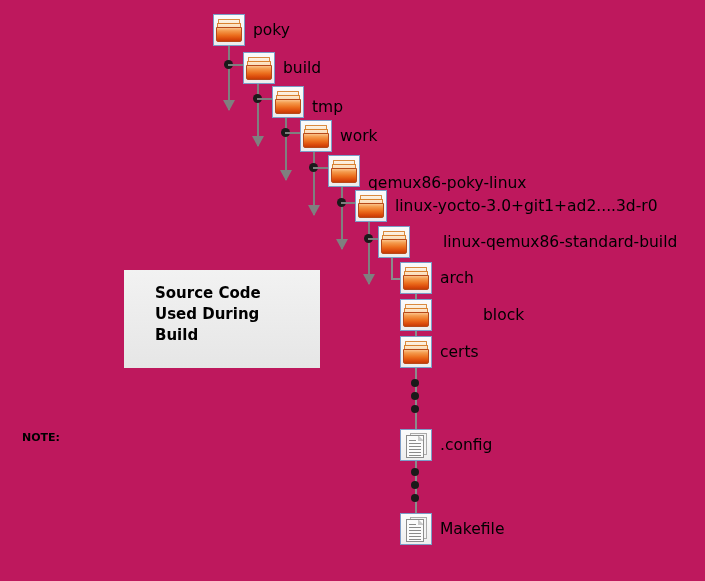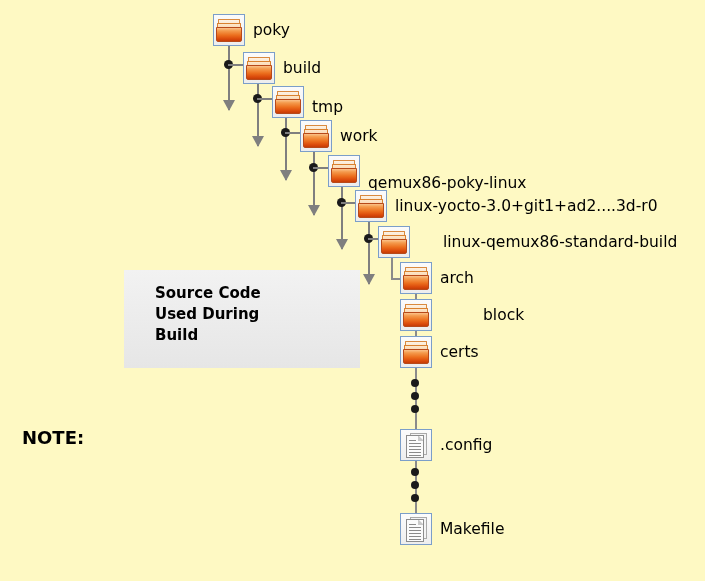--- a/index.html
+++ b/index.html
@@ -5,21 +5,21 @@
 <style>
   html, body {
     margin: 0;
     padding: 0;
     background: #ffffff;
   }
   #canvas {
     position: relative;
     width: 705px;
     height: 581px;
-    background: #fef9c3;
+    background: #be185d;
     font-family: "DejaVu Sans", "Liberation Sans", sans-serif;
     overflow: hidden;
   }
 
   
   .node {
     position: absolute;
     width: 32px;
     height: 32px;
   }
@@ -150,21 +150,21 @@
     color: #000000;
     white-space: nowrap;
     line-height: 1;
   }
 
   
   #source-box {
     position: absolute;
     left: 124px;
     top: 270px;
-    width: 236px;
+    width: 196px;
     height: 98px;
     background: linear-gradient(180deg, #f2f2f2 0%, #e6e6e6 100%);
   }
   #source-box .box-text {
     position: absolute;
     left: 31px;
     top: 13px;
     font-size: 15px;
     font-weight: bold;
     color: #000000;
@@ -173,21 +173,21 @@
   }
 
   
   #note {
     position: absolute;
     left: 22px;
     top: 430px;
     width: 360px;
   }
   #note .note-title {
-    font-size: 18px;
+    font-size: 11px;
     font-weight: bold;
     color: #000000;
     line-height: 16px;
   }
   #note .note-body {
     font-size: 12.5px;
     color: #000000;
     line-height: 17px;
   }
 </style>

